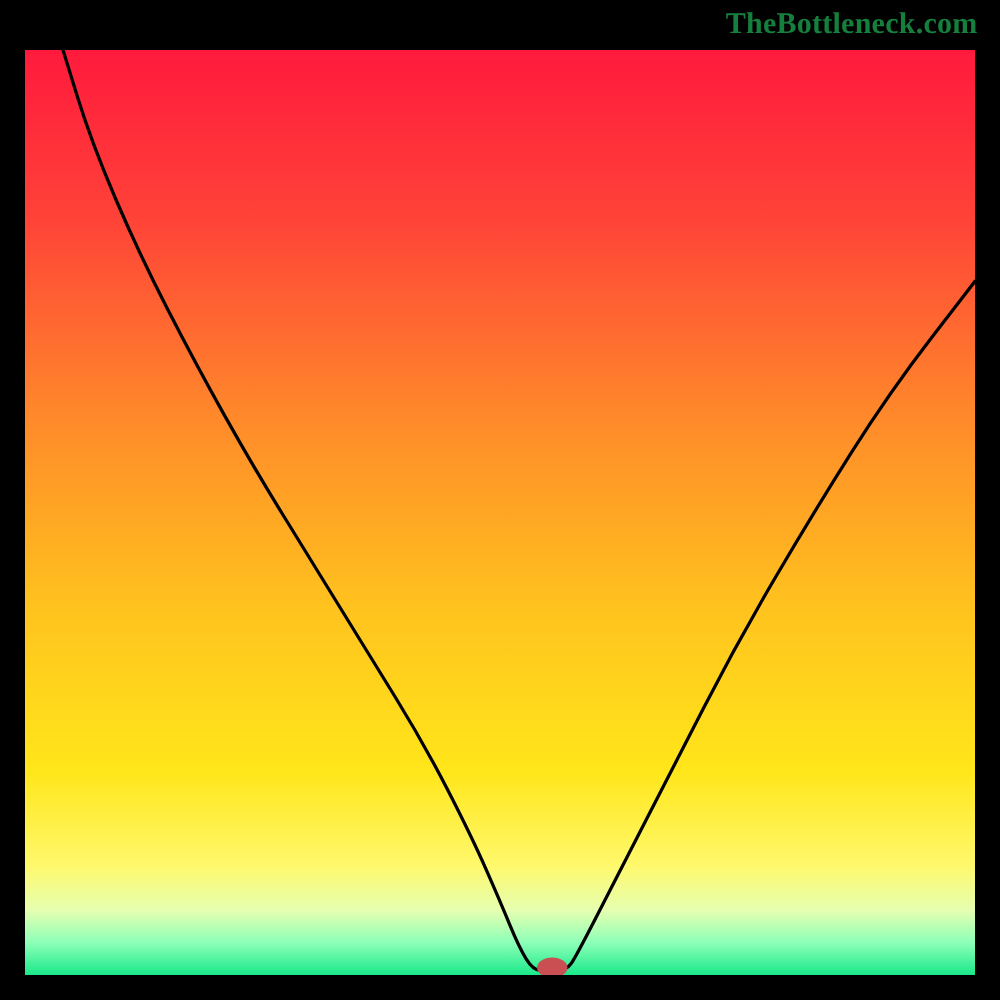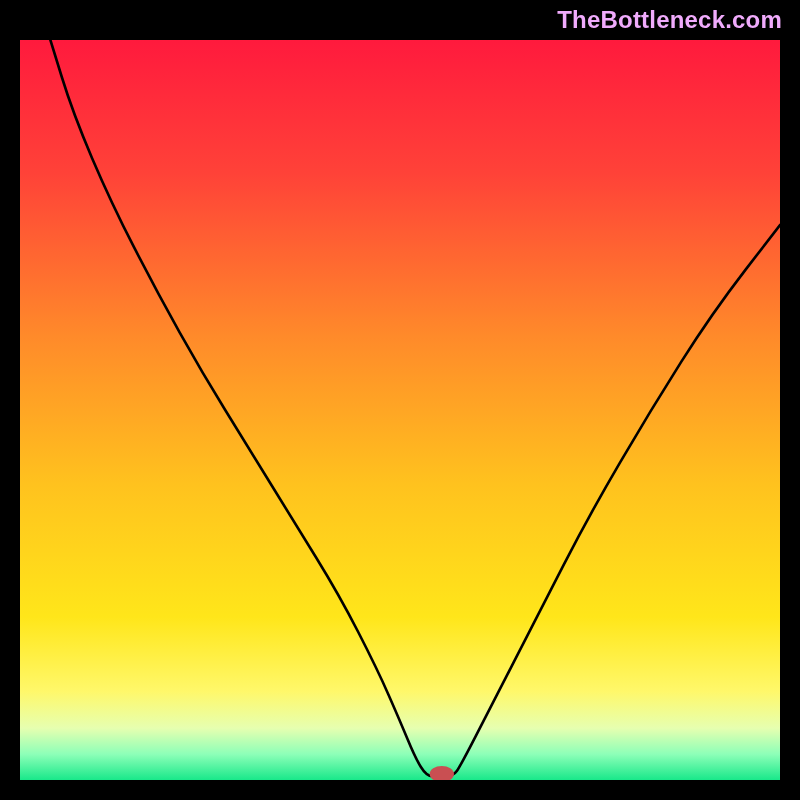--- a/index.html
+++ b/index.html
@@ -23,24 +23,24 @@
     left: 20px;
     top: 40px;
     width: 760px;
     height: 740px;
     overflow: hidden;
   }
   .watermark {
     position: absolute;
     top: 6px;
     right: 18px;
-    font-family: Liberation Sans, sans-serif;
+    font-family: Liberation Serif, serif;
     font-size: 24px;
     font-weight: 600;
-    color: #f0abfc;
+    color: #15803d;
     letter-spacing: 0.2px;
   }
   svg { display: block; }
 </style>
 </head>
 <body>
 
 <div class="frame">
   <div class="watermark">TheBottleneck.com</div>
   <div class="plot">

